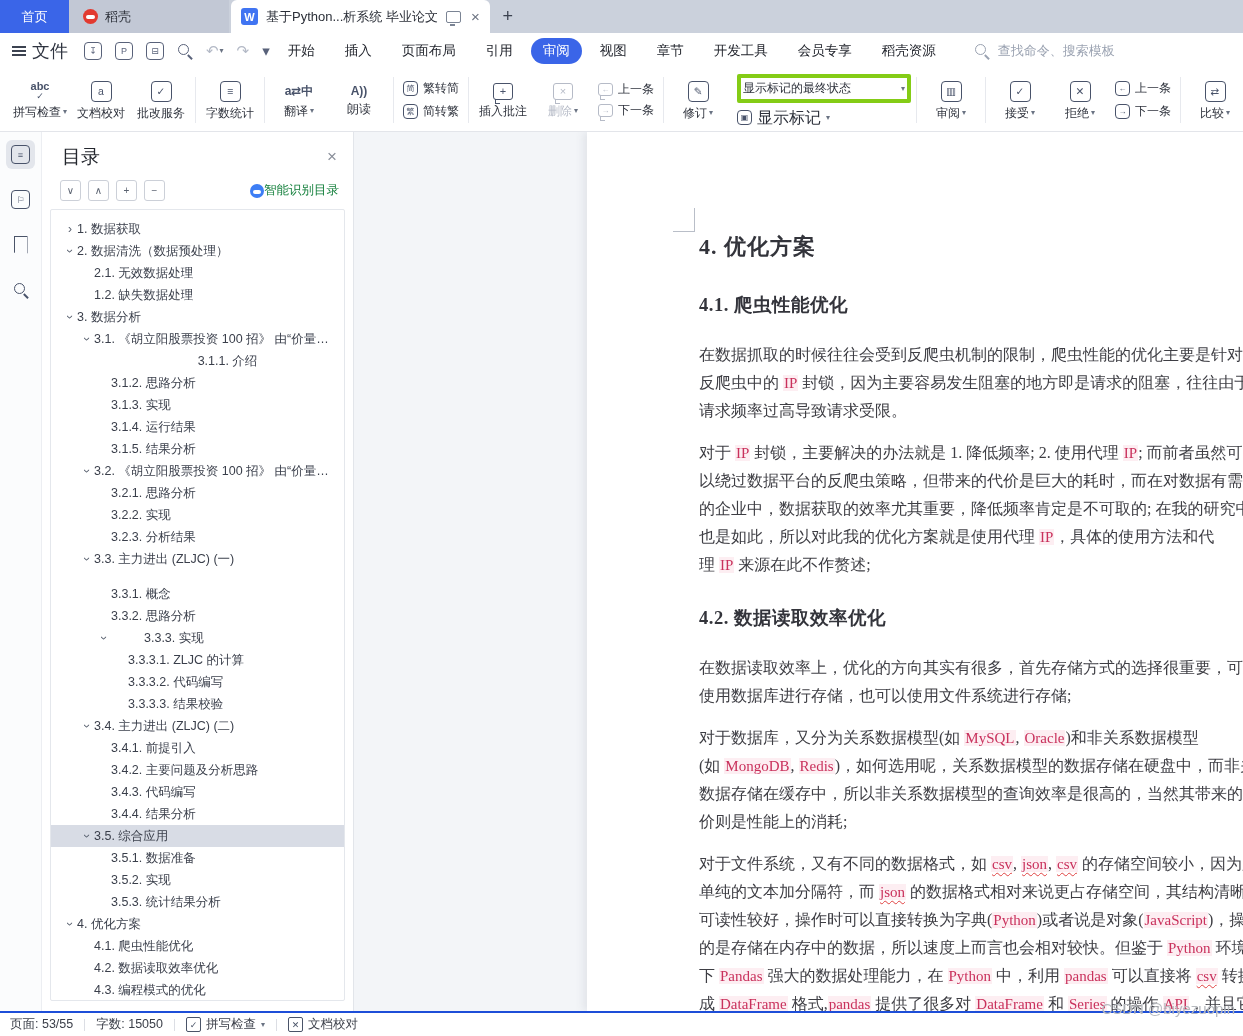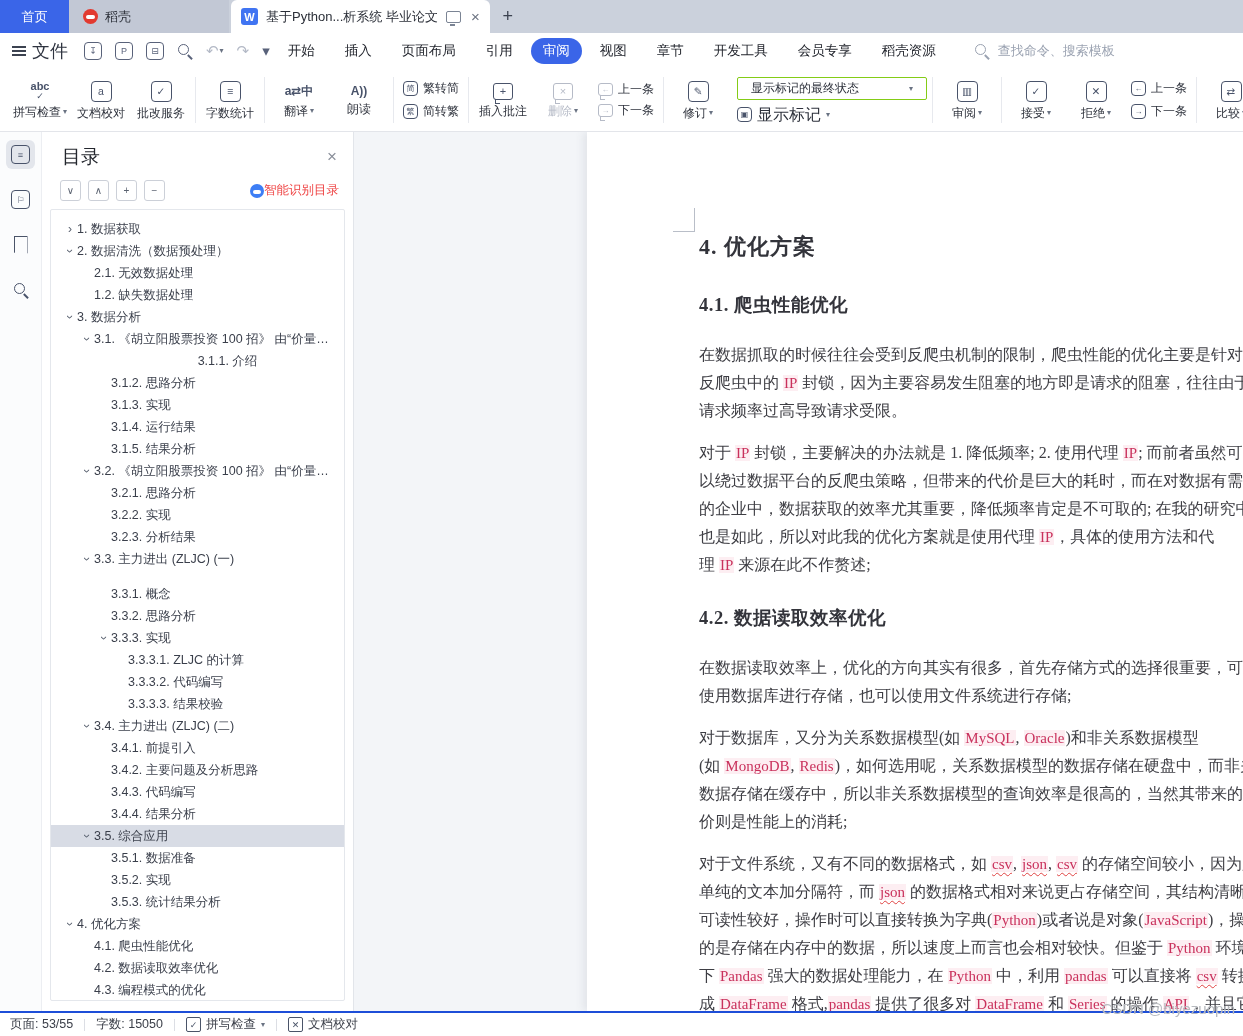--- a/index.html
+++ b/index.html
@@ -49,22 +49,22 @@
   .rlabel{display:flex;align-items:center;gap:2px;line-height:12px}
   .caret{font-size:8px;color:#6a7383}
   .disabled,.disabled .rlabel{color:#b6bbc7}
   .disabled .k-box,.disabled .k-bubble{border-color:#b6bbc7 !important;color:#b6bbc7 !important}
   .disabled .k-bubble::after{border-color:#b6bbc7 !important}
   .rstack{display:flex;flex-direction:column;gap:8px;font-size:12px;padding:0 4px}
   .rrow{display:flex;align-items:center;gap:5px;color:#2e323c;line-height:13px}
   .rrow .k-box{width:13px;height:13px;font-size:8px;border-width:1.2px}
   .rrow .k-bubble{width:13px;height:11px;font-size:8px}
   .rcol{display:flex;flex-direction:column;gap:7px;margin-left:8px}
-  .rcombo{width:162px;height:21px;border:1px solid #84cc16;border-radius:2px;display:flex;align-items:center;
-          justify-content:space-between;padding:0 13px;font-size:12px;color:#2e323c;background:#fff}
+  .rcombo{width:162px;height:21px;border:4px solid #84cc16;border-radius:2px;display:flex;align-items:center;
+          justify-content:space-between;padding:0 2px;font-size:12px;color:#2e323c;background:#fff}
 
   
   .ic{flex:none;display:inline-flex;align-items:center;justify-content:center}
   .k-box{width:19px;height:19px;border:1.5px solid #49536a;border-radius:4px;font-size:10.5px;color:#49536a}
   .k-bubble{width:18px;height:15px;border:1.5px solid #49536a;border-radius:3px;color:#49536a;font-size:11px;position:relative}
   .k-bubble::after{content:"";position:absolute;left:1px;bottom:-5px;width:4px;height:4px;
                    border-left:1.5px solid #49536a;border-bottom:1.5px solid #49536a}
   .k-text{font-size:12px;color:#49536a;font-weight:600}
   .k-abc{font-size:11px;font-weight:700;color:#49536a;display:flex;flex-direction:column;align-items:center;line-height:10px}
   .k-abc::after{content:"✓";font-size:9px;font-weight:400}
@@ -81,21 +81,21 @@
   .strip-btn{width:29px;height:29px;border-radius:6px;display:flex;align-items:center;justify-content:center;color:#4a5468}
   .strip-btn.active{background:#e3e6ec}
   .strip-btn .k-box{width:17px;height:17px;font-size:9px;border-width:1.5px}
 
   .tocpanel{width:311px;background:#fff;border-right:1px solid #e2e5ea;display:flex;flex-direction:column;flex:none;min-height:0}
   .toc-head{display:flex;align-items:center;justify-content:space-between;padding:12px 16px 4px 20px;font-size:19px;color:#24272e}
   .toc-close{font-size:17px;color:#8a8f9a}
   .toc-tools{display:flex;align-items:center;padding:6px 14px 8px 18px;gap:7px}
   .tbtn{width:19px;height:19px;border:1px solid #ccd0d8;border-radius:3px;display:flex;align-items:center;
         justify-content:center;font-size:10px;color:#5a6270;background:#fff}
-  .ai{margin-left:auto;display:flex;align-items:center;font-size:12.5px;color:#ef4444}
+  .ai{margin-left:auto;display:flex;align-items:center;font-size:12.5px;color:#15803d}
   .i-ai{width:14px;height:14px;border-radius:50%;background:#3d7ef5;position:relative;flex:none}
   .i-ai::after{content:"";position:absolute;left:3px;top:6px;width:8px;height:4px;border-radius:2px;background:#fff}
   .toc-box{flex:1;margin:0 8px 10px 8px;border:1px solid #e4e7ec;border-radius:2px;padding:8px 0;overflow:hidden}
   .trow{height:22px;display:flex;align-items:center;font-size:12.5px;color:#3a3f4b;white-space:nowrap;overflow:hidden}
   .trow.sel{background:#d8dce5}
   .chev{width:14px;flex:none;color:#5a6270;font-size:12px;display:inline-flex;justify-content:center}
   .chev.down{transform:rotate(90deg)}
   .chev.empty{visibility:hidden}
 
   .workspace{flex:1;position:relative;background:#f3f5f8;overflow:hidden;min-width:0}
@@ -444,21 +444,21 @@
             <span>3.3. 主力进出 (ZLJC) (一)</span>
           </div>
           <div class="trow" style="padding-left: 46px; margin-top: 13px;">
             <span class="chev empty">›</span>
             <span>3.3.1. 概念</span>
           </div>
           <div class="trow" style="padding-left: 46px;">
             <span class="chev empty">›</span>
             <span>3.3.2. 思路分析</span>
           </div>
-          <div class="trow" style="padding-left: 46px;">
+          <div class="trow" style="padding-left: 46px; gap: 33px;">
             <span class="chev down">›</span>
             <span>3.3.3. 实现</span>
           </div>
           <div class="trow" style="padding-left: 63px;">
             <span class="chev empty">›</span>
             <span>3.3.3.1. ZLJC 的计算</span>
           </div>
           <div class="trow" style="padding-left: 63px;">
             <span class="chev empty">›</span>
             <span>3.3.3.2. 代码编写</span>

